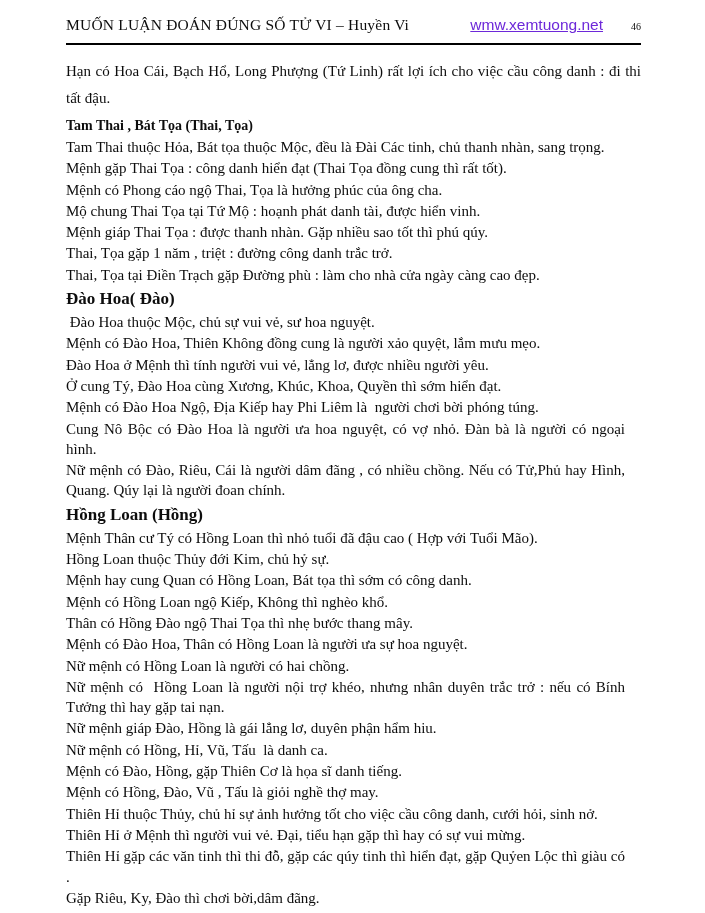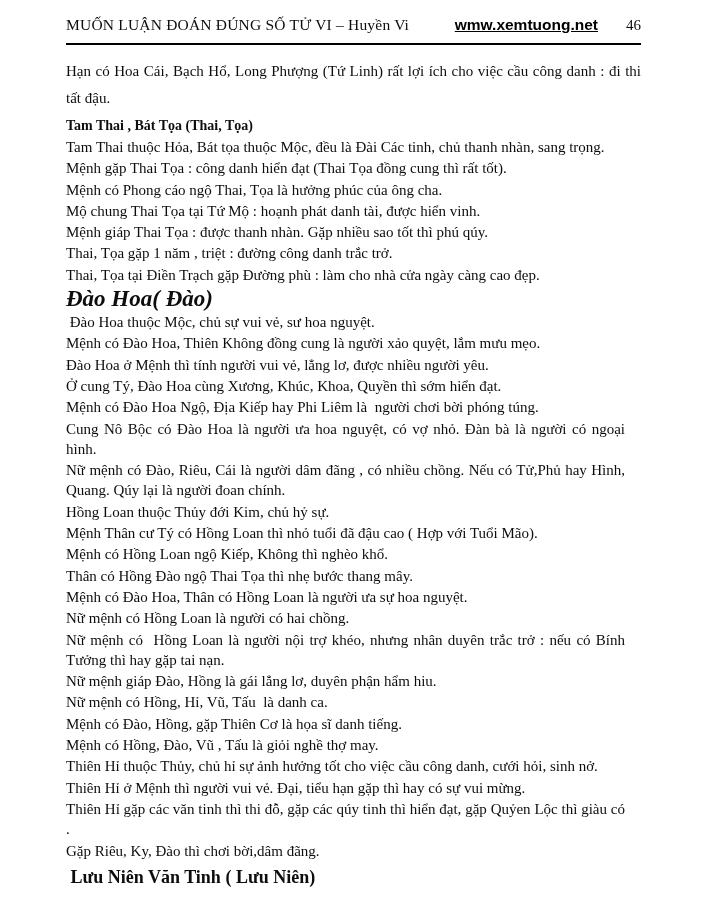--- a/index.html
+++ b/index.html
@@ -17,27 +17,27 @@
     display: flex;
     align-items: flex-start;
     justify-content: space-between;
     font-size: 15.5px;
     gap: 43px;
   }
   .hdr-title { letter-spacing: 0.2px; }
   .hdr-right { display: flex; align-items: baseline; gap: 28px; }
   .site-link {
     font-family: "Liberation Sans", "DejaVu Sans", sans-serif;
-    font-weight: bold;
+    font-weight: normal;
     font-size: 15.5px;
-    color: #000000;
+    color: #6d28d9;
     text-decoration: underline;
     cursor: pointer;
   }
-  .page-num { font-size: 15px; }
+  .page-num { font-size: 10px; }
   .rule {
     border: none;
     border-top: 2px solid #000000;
     margin: 9px 0 13px 0;
   }
 
   
   .content { font-size: 15px; }
   .para, .para-lead {
     margin: 0 16px 1px 0;
@@ -48,25 +48,24 @@
   .para-lead { line-height: 27px; margin: 4px 0 3px 0; }
   .heading-sm {
     font-weight: bold;
     font-size: 14px;
     line-height: 21px;
     margin: 1px 0 1px 0;
     white-space: pre-wrap;
   }
   .heading-lg {
     font-weight: bold;
-    font-size: 23px;
+    font-size: 17px;
     line-height: 23px;
     margin: 2px 0 2px 0;
     white-space: pre-wrap;
-    font-style: italic;
   }
   .heading-xl {
     font-weight: bold;
     font-size: 18px;
     line-height: 25px;
     margin: 4px 0 2px 0;
     white-space: pre-wrap;
   }
 </style>
 </head>
@@ -92,22 +91,24 @@
       <div class="para">Thai, Tọa gặp 1 năm , triệt : đường công danh trắc trở.</div>
       <div class="para">Thai, Tọa tại Điền Trạch gặp Đường phù : làm cho nhà cửa ngày càng cao đẹp.</div>
       <div class="heading-lg">Đào Hoa( Đào)</div>
       <div class="para"> Đào Hoa thuộc Mộc, chủ sự vui vẻ, sư hoa nguyệt.</div>
       <div class="para">Mệnh có Đào Hoa, Thiên Không đồng cung là người xảo quyệt, lắm mưu mẹo.</div>
       <div class="para">Đào Hoa ở Mệnh thì tính người vui vẻ, lẳng lơ, được nhiều người yêu.</div>
       <div class="para">Ở cung Tý, Đào Hoa cùng Xương, Khúc, Khoa, Quyền thì sớm hiển đạt.</div>
       <div class="para">Mệnh có Đào Hoa Ngộ, Địa Kiếp hay Phi Liêm là  người chơi bời phóng túng.</div>
       <div class="para">Cung Nô Bộc có Đào Hoa là người ưa hoa nguyệt, có vợ nhỏ. Đàn bà là người có ngoại hình.</div>
       <div class="para">Nữ mệnh có Đào, Riêu, Cái là người dâm đãng , có nhiều chồng. Nếu có Tử,Phủ hay Hình, Quang. Qúy lại là người đoan chính.</div>
+      <div class="heading-lg">Hồng Loan (Hồng)</div>
+      <div class="para">Mệnh Thân cư Tý có Hồng Loan thì nhỏ tuổi đã đậu cao ( Hợp với Tuổi Mão).</div>
       <div class="para">Hồng Loan thuộc Thủy đới Kim, chủ hỷ sự.</div>
-      <div class="para">Mệnh Thân cư Tý có Hồng Loan thì nhỏ tuổi đã đậu cao ( Hợp với Tuổi Mão).</div>
+      <div class="para">Mệnh hay cung Quan có Hồng Loan, Bát tọa thì sớm có công danh.</div>
       <div class="para">Mệnh có Hồng Loan ngộ Kiếp, Không thì nghèo khổ.</div>
       <div class="para">Thân có Hồng Đào ngộ Thai Tọa thì nhẹ bước thang mây.</div>
       <div class="para">Mệnh có Đào Hoa, Thân có Hồng Loan là người ưa sự hoa nguyệt.</div>
       <div class="para">Nữ mệnh có Hồng Loan là người có hai chồng.</div>
       <div class="para">Nữ mệnh có  Hồng Loan là người nội trợ khéo, nhưng nhân duyên trắc trở : nếu có Bính Tưởng thì hay gặp tai nạn.</div>
       <div class="para">Nữ mệnh giáp Đào, Hồng là gái lẳng lơ, duyên phận hẩm hiu.</div>
       <div class="para">Nữ mệnh có Hồng, Hỉ, Vũ, Tấu  là danh ca.</div>
       <div class="para">Mệnh có Đào, Hồng, gặp Thiên Cơ là họa sĩ danh tiếng.</div>
       <div class="para">Mệnh có Hồng, Đào, Vũ , Tấu là giỏi nghề thợ may.</div>
       <div class="para">Thiên Hỉ thuộc Thủy, chủ hỉ sự ảnh hưởng tốt cho việc cầu công danh, cưới hỏi, sinh nở.</div>

